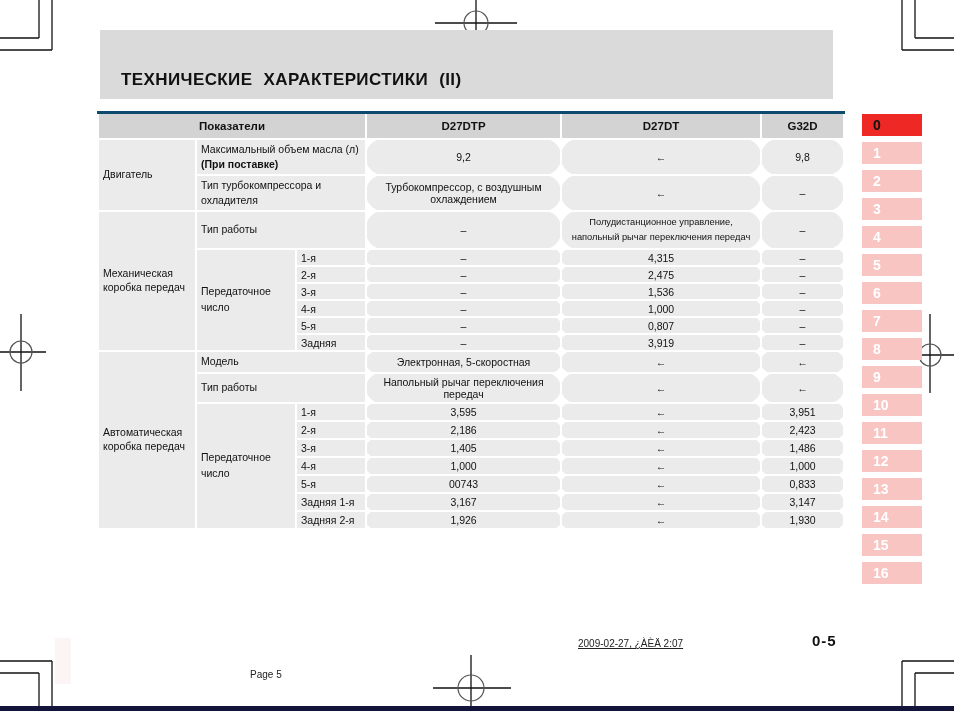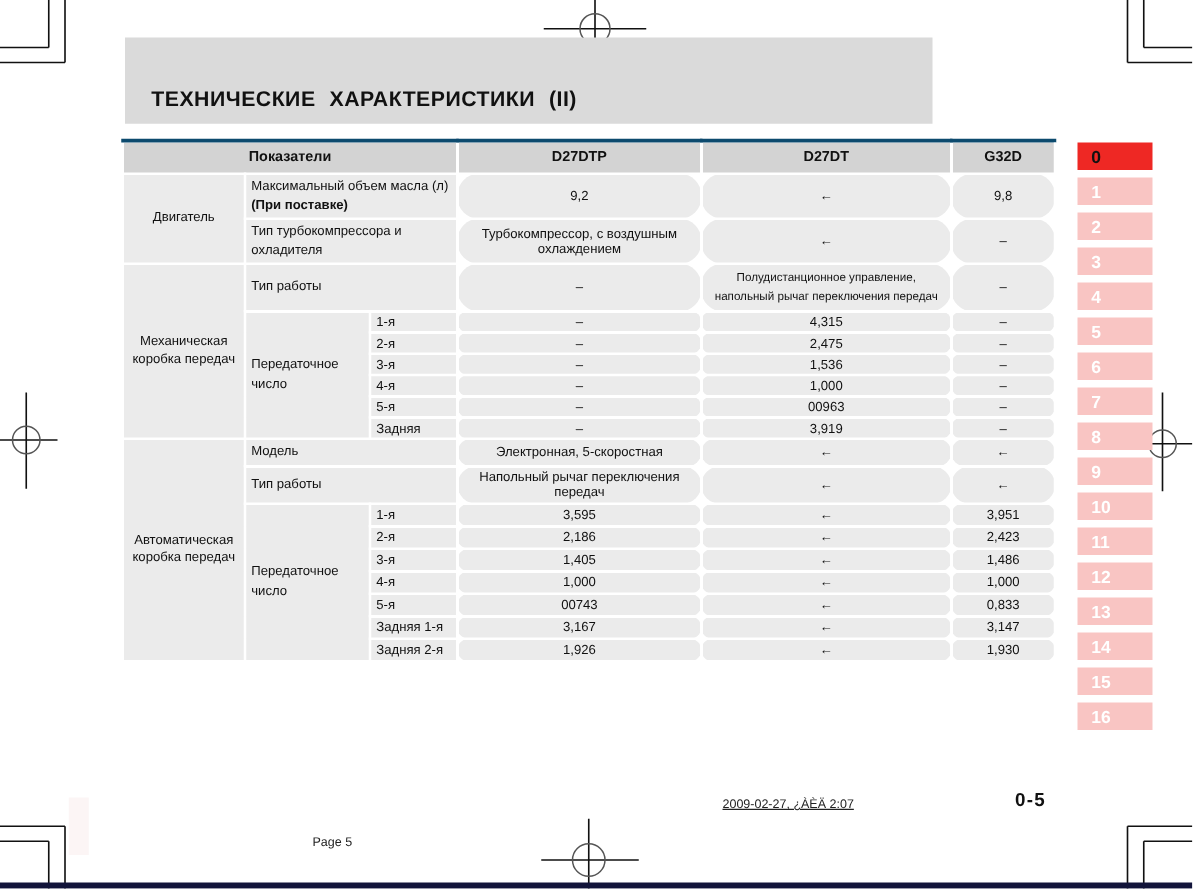--- a/index.html
+++ b/index.html
@@ -4,21 +4,21 @@
 <style>
   html,body { margin:0; padding:0; }
   .page {
     position:relative; width:954px; height:711px; background:#ffffff;
     font-family:"Liberation Sans", sans-serif; color:#111; overflow:hidden;
   }
   .marks { position:absolute; left:0; top:0; pointer-events:none; }
 
   
   .banner {
-    position:absolute; left:100px; top:30px; width:646px; height:69px;
+    position:absolute; left:100px; top:30px; width:733px; height:69px;
     background:var(--banner-bg,#dadada);
     display:flex; align-items:flex-end; box-sizing:border-box;
     padding:0 0 9px 21px;
   }
   .banner h1 { margin:0; font-size:17px; font-weight:bold; letter-spacing:.4px; word-spacing:6px; }
 
   
   table.spec {
     position:absolute; left:97px; top:111px; width:746px;
     border-collapse:collapse; table-layout:fixed;
@@ -27,21 +27,21 @@
   table.spec th, table.spec td {
     border:2px solid #fff; background:var(--table-cell-bg,#ebebeb);
     font-size:10.5px; font-weight:normal; padding:1px 4px; vertical-align:middle;
     overflow:hidden;
   }
   table.spec thead th {
     background:var(--table-header-bg,#d3d3d3); font-weight:bold; text-align:center;
     font-size:11.5px; height:22px;
   }
   th.group {
-    background:var(--table-header-bg,#d3d3d3); font-weight:bold; text-align:center;
+    background:var(--table-header-bg,#d3d3d3); font-weight:bold; text-align:left;
     vertical-align:top; padding:3px 2px 0 5px; font-size:10.8px; line-height:1.3;
   }
   td.attr { text-align:left; padding-left:7px; line-height:1.45; }
   td.attr .bold { font-weight:bold; }
   td.gear { text-align:left; padding-left:7px; }
   td.val  { text-align:center;border-radius:17px; }
   td.val.small { font-size:9.3px; line-height:1.6;text-align:center; }
   td.ratio-label { vertical-align:top; padding-top:3px; line-height:1.5; }
   tr.rh36 { height:36px; } tr.rh38 { height:38px; } tr.rh22 { height:22px; }
   tr.rh30 { height:30px; } tr.rh17 { height:17px; } tr.rh18 { height:18px; }
@@ -178,21 +178,21 @@
       </tr>
       <tr class="rh17">
         <td class="gear">4-я</td>
         <td class="val">–</td>
         <td class="val">1,000</td>
         <td class="val">–</td>
       </tr>
       <tr class="rh17">
         <td class="gear">5-я</td>
         <td class="val">–</td>
-        <td class="val">00963</td>
+        <td class="val">0,807</td>
         <td class="val">–</td>
       </tr>
       <tr class="rh17">
         <td class="gear">Задняя</td>
         <td class="val">–</td>
         <td class="val">3,919</td>
         <td class="val">–</td>
       </tr>
 
       <tr class="rh22">

